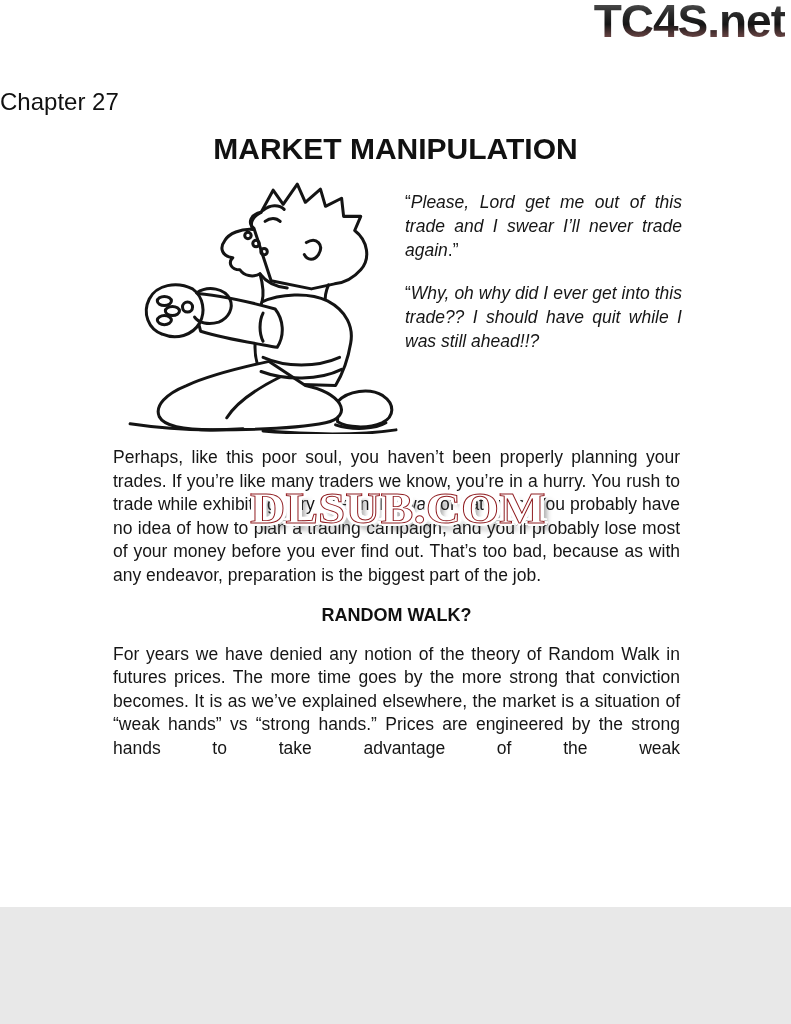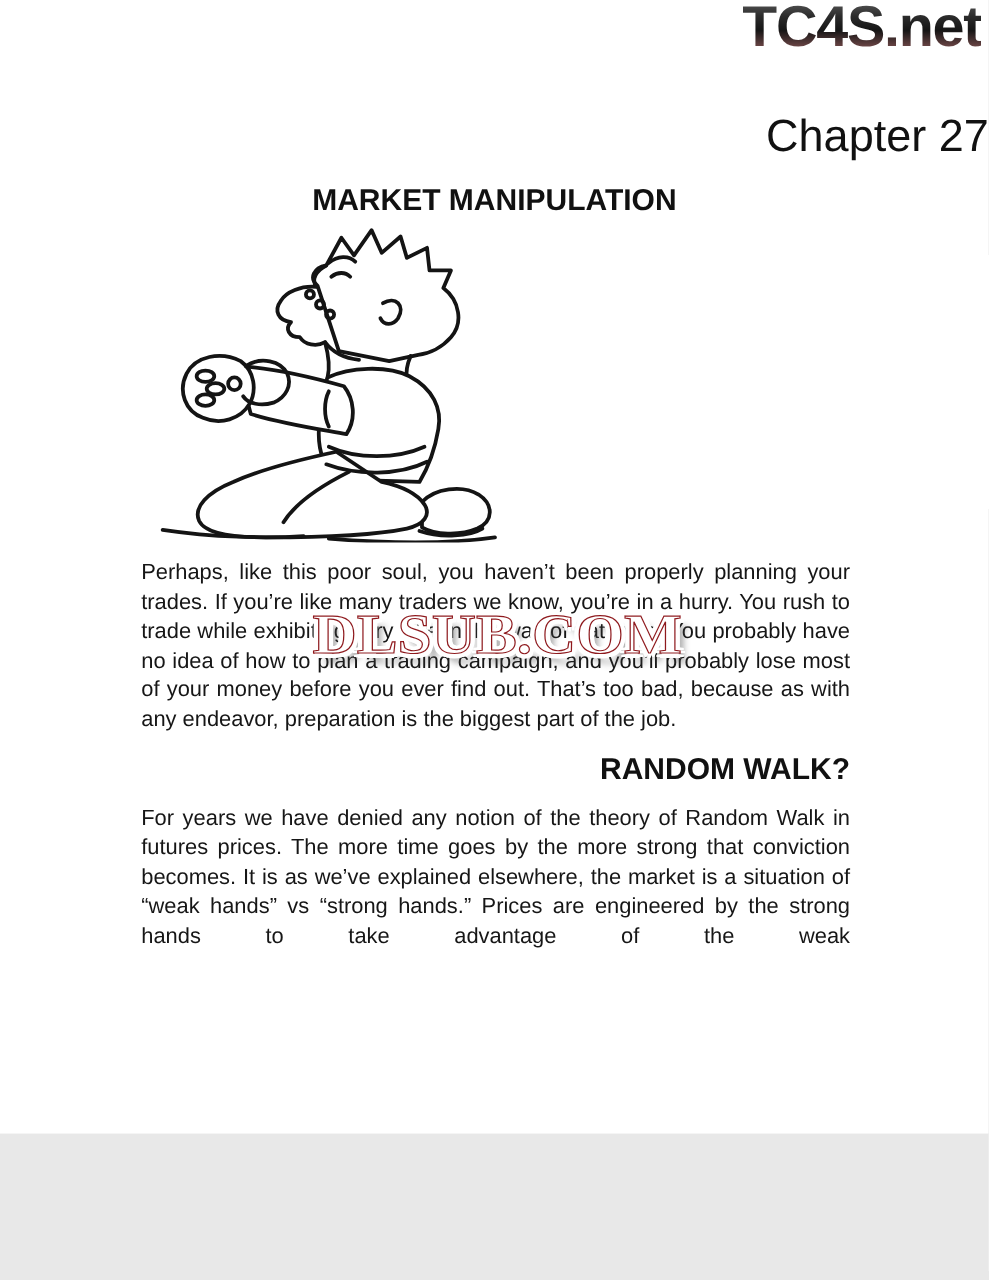--- a/index.html
+++ b/index.html
@@ -13,46 +13,46 @@
   .tc4s{
     position:absolute;top:-6px;right:6px;
     font-family:"Liberation Sans",sans-serif;font-weight:700;
     font-size:46px;letter-spacing:-1px;line-height:1.2;
     background:linear-gradient(180deg,#6f6f6f 0%,#2b2b2b 35%,#151515 55%,#6e4747 80%,#b18a8a 100%);
     -webkit-background-clip:text;background-clip:text;color:transparent;
   }
 
   .chapter{
     position:absolute;top:88px;left:0;width:100%;
-    text-align:right;font-size:36px;font-weight:400;color:#111;
+    text-align:left;font-size:24px;font-weight:400;color:#111;
   }
   .section{
-    position:absolute;top:147px;left:0;width:100%;
-    text-align:center;font-size:24px;font-weight:700;color:#111;
+    position:absolute;top:132px;left:0;width:100%;
+    text-align:center;font-size:30px;font-weight:700;color:#111;
   }
 
   .illustration{position:absolute;left:112px;top:176px;width:286px;height:258px;}
   .illustration svg{width:100%;height:100%;}
 
   .side-col{
     position:absolute;left:405px;top:190px;width:277px;
     font-size:17.5px;line-height:24px;text-align:justify;color:#161616;
   }
   .side-col p{margin:0 0 19px 0;}
   .it{font-style:italic;}
 
   .body-col{
     position:absolute;left:113px;top:446px;width:567px;
     font-size:17.5px;line-height:23.5px;text-align:justify;color:#161616;
   }
   .body-col p{margin:0 0 8px 0;}
   .body-col p.continued{text-align-last:justify;}
   .subhead{
-    margin:17px 0 15px 0;text-align:right;
-    font-size:24px;font-weight:700;color:#111;
+    margin:17px 0 15px 0;text-align:center;
+    font-size:18px;font-weight:700;color:#111;
   }
 
   .page-number{
     position:absolute;top:955px;left:113px;width:567px;
     text-align:center;font-size:17px;color:#222;
   }
 
   
   .watermark{
     position:absolute;left:250px;top:481px;
@@ -130,20 +130,22 @@
         <ellipse cx="60" cy="134" rx="7" ry="4.5" fill="none"></ellipse>
         <ellipse cx="52" cy="143" rx="7" ry="4.5" fill="none"></ellipse>
         <circle cx="75" cy="130" r="5" fill="none"></circle>
 
         <path d="M18 246 C58 252 100 253 130 251 M150 253 C200 257 248 257 282 252" fill="none"></path>
       </g>
     </svg>
   </div>
 
   <div class="side-col">
+    <p><span>“</span><span class="it">Please, Lord get me out of this trade and I swear I’ll never trade again</span><span>.”</span></p>
+    <p><span>“</span><span class="it">Why, oh why did I ever get into this trade??  I should have quit while I was still ahead!!?</span></p>
   </div>
 
   <div class="body-col">
     <p>Perhaps, like this poor soul, you haven’t been properly planning your trades.  If you’re like many traders we know, you’re in a hurry.  You rush to trade while exhibiting very little in the way of patience.  You probably have no idea of how to plan a trading campaign, and you’ll probably lose most of your money before you ever find out.  That’s too bad, because as with any endeavor, preparation is the biggest part of the job.</p>
     <div class="subhead">RANDOM WALK?</div>
     <p class="continued">For years we have denied any notion of the theory of Random Walk in futures prices. The more time goes by the more strong that conviction becomes.  It is as we’ve explained elsewhere, the market is a situation of “weak hands” vs “strong hands.”  Prices are engineered by the strong hands to take advantage of the weak</p>
   </div>
 
   <div class="watermark">DLSUB.COM</div>
 

